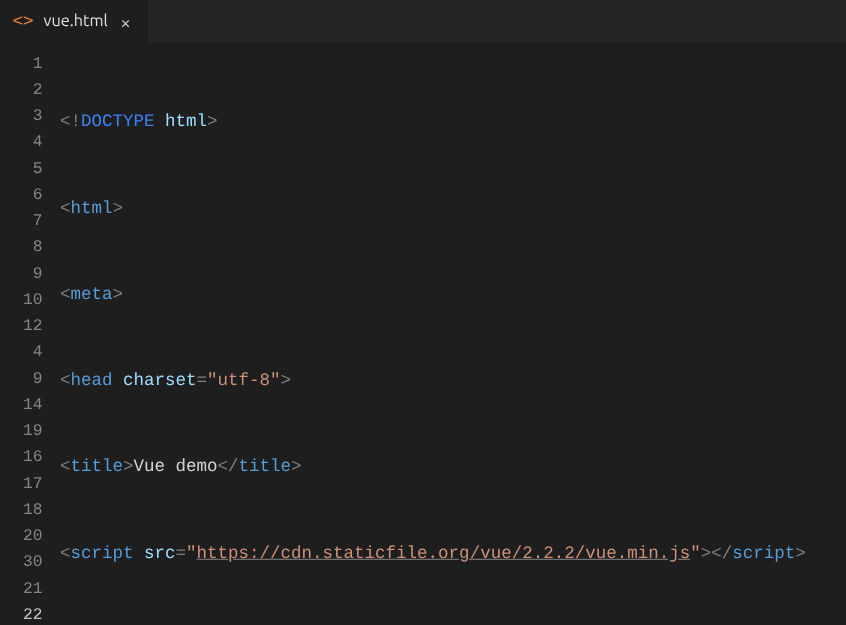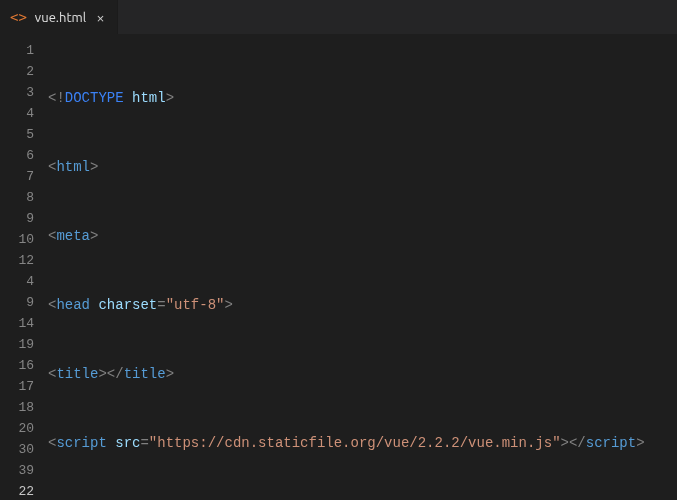--- a/index.html
+++ b/index.html
@@ -73,21 +73,21 @@
     display: flex;
     align-items: center;
   }
   
   .p  { color: #808080; }            
   .tg { color: #569cd6; }            
   .dt { color: #3b82f6; }            
   .an { color: #9cdcfe; }            
   .av { color: #ce9178; }            
   .tx { color: #d4d4d4; }            
-  .url{ text-decoration-color: #707070; }
+  .url{ text-decoration: underline; text-decoration-color: #707070; }
 </style>
 </head>
 <body>
 
 <div class="tab-bar">
   <div class="tab">
     <span class="file-icon">&lt;&gt;</span>
     <span>vue.html</span>
     <span class="close">×</span>
   </div>
@@ -108,34 +108,34 @@
       <div>12</div>
       <div>4</div>
       <div>9</div>
       <div>14</div>
       <div>19</div>
       <div>16</div>
       <div>17</div>
       <div>18</div>
       <div>20</div>
       <div>30</div>
-      <div>39</div>
+      <div>21</div>
       <div class="current">22</div>
     </div>
   <div class="code">
 
     <div class="line"><span class="p">&lt;!</span><span class="dt">DOCTYPE</span><span class="dt"> </span><span class="an">html</span><span class="p">&gt;</span></div>
 
     <div class="line"><span class="p">&lt;</span><span class="tg">html</span><span class="p">&gt;</span></div>
 
     <div class="line"><span class="p">&lt;</span><span class="tg">meta</span><span class="p">&gt;</span></div>
 
     <div class="line"><span class="p">&lt;</span><span class="tg">head</span><span class="tx"> </span><span class="an">charset</span><span class="p">=</span><span class="av">"utf-8"</span><span class="p">&gt;</span></div>
 
-    <div class="line"><span class="p">&lt;</span><span class="tg">title</span><span class="p">&gt;</span><span class="p">&lt;/</span><span class="tg">title</span><span class="p">&gt;</span></div>
+    <div class="line"><span class="p">&lt;</span><span class="tg">title</span><span class="p">&gt;</span><span class="tx">Vue demo</span><span class="p">&lt;/</span><span class="tg">title</span><span class="p">&gt;</span></div>
 
     <div class="line"><span class="p">&lt;</span><span class="tg">script</span><span class="tx"> </span><span class="an">src</span><span class="p">=</span><span class="av">"</span><span class="av url">https://cdn.staticfile.org/vue/2.2.2/vue.min.js</span><span class="av">"</span><span class="p">&gt;</span><span class="p">&lt;/</span><span class="tg">script</span><span class="p">&gt;</span></div>
 
     
 
     
 
     
 
     

